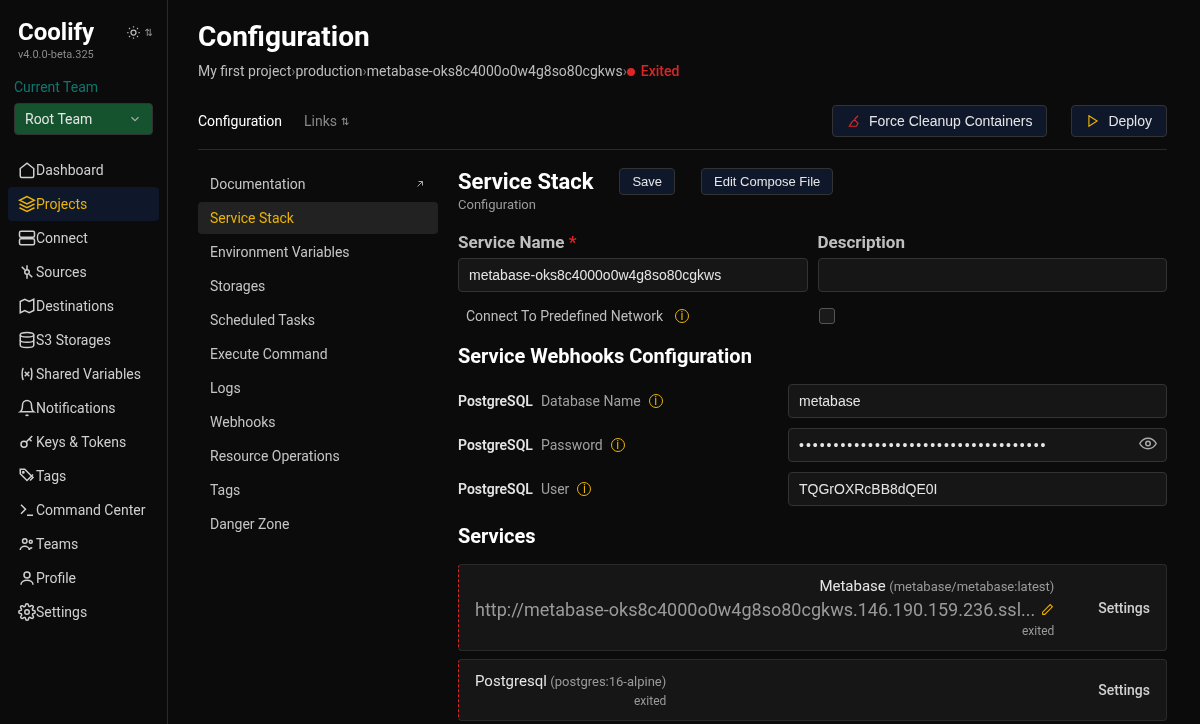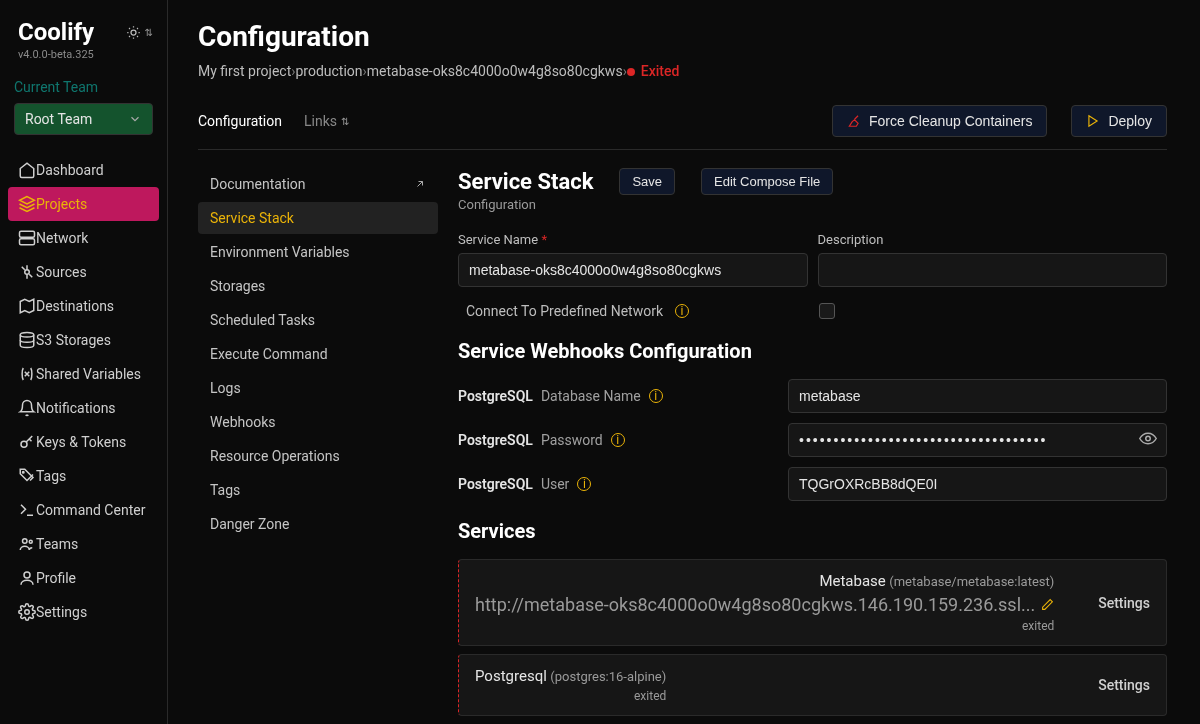--- a/index.html
+++ b/index.html
@@ -64,21 +64,21 @@
   .nav-item {
     display: flex;
     align-items: center;
     gap: 0;
     padding: 8px 10px;
     border-radius: 4px;
     color: #d0d0d0;
     cursor: pointer;
     font-size: 14px;
   }
-  .nav-item.active { background: #be185d; color: #eab308; }
+  .nav-item.active { background: #0f172a; color: #eab308; }
   .nav-item svg { flex-shrink: 0; }
   .main {
     flex: 1;
     padding: 20px 33px 0 30px;
     overflow: auto;
   }
   .page-title {
     font-size: 28px;
     font-weight: 700;
     color: #fff;
@@ -138,21 +138,21 @@
     align-items: center;
     gap: 10px;
   }
   .subnav-item.active { background: #222; color: #eab308; }
   .panel { flex: 1; }
   .panel-head { display: flex; align-items: center; gap: 10px; margin-bottom: 2px; }
   .panel-title { font-size: 22px; font-weight: 700; color: #fff; }
   .sub-caption { color: #9a9a9a; font-size: 13px; margin-bottom: 20px; }
   .form-row { display: flex; gap: 10px; margin-bottom: 16px; }
   .form-col { flex: 1; display: flex; flex-direction: column; gap: 6px; }
-  .fld-label { color: #bfbfbf; font-size: 13px; }
+  .fld-label { color: #bfbfbf; font-size: 17px; font-weight: bold; }
   .req { color: #dc2626; }
   .input {
     background: #161616;
     border: 1px solid #333;
     border-radius: 4px;
     padding: 8px 10px;
     color: #e5e5e5;
     font-size: 14px;
     width: 100%;
   }
@@ -227,21 +227,21 @@
         </svg>
       <span>Projects</span>
     </div>
     <div class="nav-item">
       <svg width="18" height="18" viewBox="0 0 24 24" fill="none" stroke="currentColor" stroke-width="2">
           <rect x="2" y="3" width="20" height="8" rx="2"></rect>
           <rect x="2" y="13" width="20" height="8" rx="2"></rect>
           <line x1="6" y1="7" x2="6" y2="7"></line>
           <line x1="6" y1="17" x2="6" y2="17"></line>
         </svg>
-      <span>Network</span>
+      <span>Connect</span>
     </div>
     <div class="nav-item">
       <svg width="18" height="18" viewBox="0 0 24 24" fill="none" stroke="currentColor" stroke-width="2">
           <circle cx="12" cy="12" r="3"></circle>
           <path d="M12 3v6M12 15v6M5 5l4 4M15 15l4 4"></path>
         </svg>
       <span>Sources</span>
     </div>
     <div class="nav-item">
       <svg width="18" height="18" viewBox="0 0 24 24" fill="none" stroke="currentColor" stroke-width="2">

